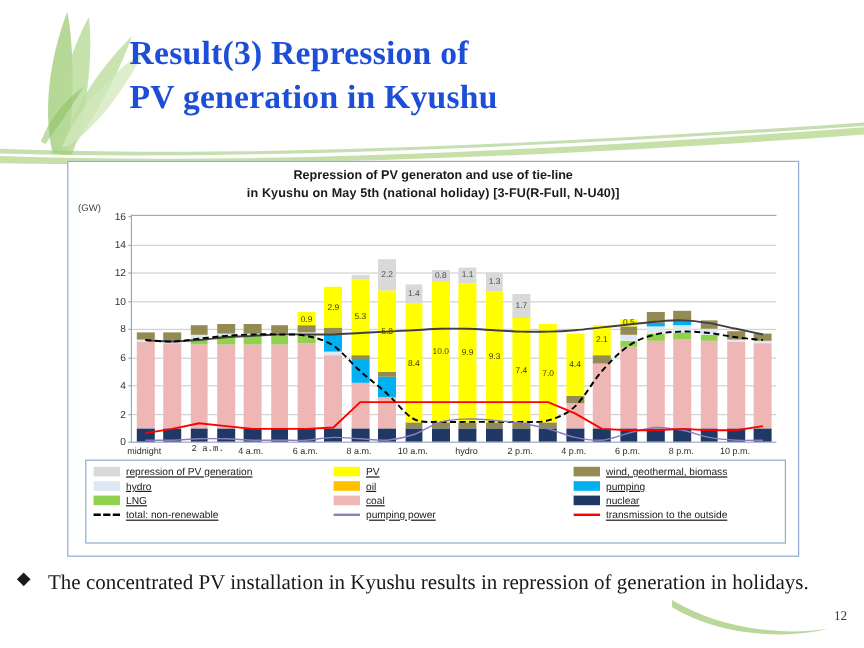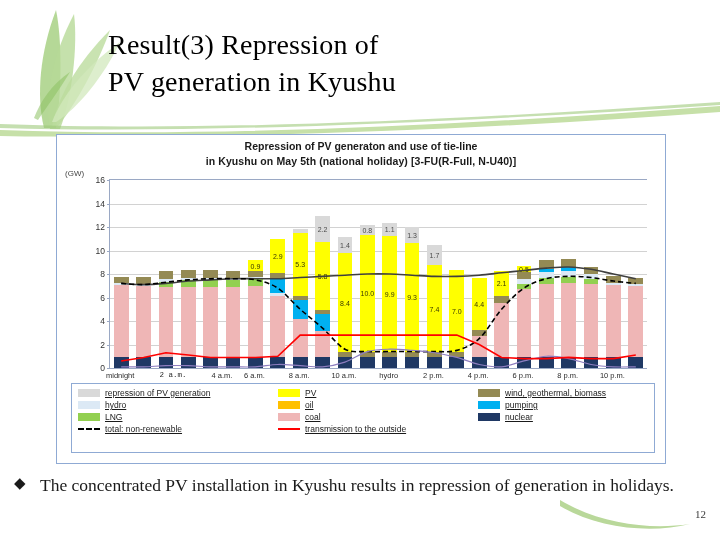--- a/index.html
+++ b/index.html
@@ -12,22 +12,22 @@
   }
   
   .deco-leaf{position:absolute;left:0;top:0;width:170px;height:130px;pointer-events:none;}
   .deco-swoosh{position:absolute;left:0;top:100px;width:720px;height:40px;pointer-events:none;}
   .deco-bottom{position:absolute;right:30px;bottom:6px;width:130px;height:40px;pointer-events:none;}
 
   
   .slide-title{
     position:absolute;left:108px;top:26px;width:560px;
     font-family:"Liberation Serif", serif;
-    font-weight:normal;font-size:28px;line-height:1.33;
-    color:#000000;letter-spacing:.2px;
+    font-weight:bold;font-size:28px;line-height:1.33;
+    color:#1d4ed8;letter-spacing:.2px;
   }
 
   
   .chart-panel{
     position:absolute;left:56px;top:134px;width:610px;height:330px;
     background:#ffffff;border:1px solid #8faad4;
     box-sizing:border-box;
   }
   .chart-title{
     text-align:center;font-size:10.5px;font-weight:bold;color:#1a1a1a;
@@ -334,21 +334,21 @@
       <svg class="overlay-svg" id="lines-layer" preserveAspectRatio="none" viewBox="0 0 537 188">
           <path d="M11.1875,103.39999999999999 C14.916666666666666,103.59583333333333 26.104166666666668,104.575 33.5625,104.575 C41.020833333333336,104.575 48.479166666666664,103.9875 55.9375,103.39999999999999 C63.395833333333336,102.81249999999999 70.85416666666667,101.63749999999999 78.3125,101.05 C85.77083333333333,100.4625 93.22916666666667,100.26666666666667 100.6875,99.875 C108.14583333333333,99.48333333333333 115.60416666666667,98.89583333333334 123.0625,98.7 C130.52083333333334,98.50416666666666 137.97916666666666,98.7 145.4375,98.7 C152.89583333333334,98.7 160.35416666666666,98.89583333333334 167.8125,98.7 C175.27083333333334,98.50416666666666 182.72916666666666,97.91666666666666 190.1875,97.52499999999999 C197.64583333333334,97.13333333333333 205.10416666666666,96.74166666666667 212.5625,96.35000000000001 C220.02083333333334,95.95833333333334 227.47916666666666,95.56666666666666 234.9375,95.175 C242.39583333333334,94.78333333333333 249.85416666666666,94.19583333333333 257.3125,94 C264.7708333333333,93.80416666666667 272.2291666666667,93.80416666666667 279.6875,94 C287.1458333333333,94.19583333333333 294.6041666666667,94.78333333333333 302.0625,95.175 C309.5208333333333,95.56666666666666 316.9791666666667,96.15416666666667 324.4375,96.35000000000001 C331.8958333333333,96.54583333333335 339.3541666666667,96.54583333333335 346.8125,96.35000000000001 C354.2708333333333,96.15416666666667 361.7291666666667,95.7625 369.1875,95.175 C376.6458333333333,94.58749999999999 384.1041666666667,93.60833333333333 391.5625,92.825 C399.0208333333333,92.04166666666667 406.4791666666667,91.25833333333333 413.9375,90.475 C421.3958333333333,89.69166666666666 428.8541666666667,88.7125 436.3125,88.125 C443.7708333333333,87.5375 451.2291666666667,86.75416666666666 458.6875,86.95 C466.1458333333333,87.14583333333334 473.6041666666667,88.125 481.0625,89.3 C488.5208333333333,90.475 495.9791666666667,92.43333333333334 503.4375,94 C510.8958333333333,95.56666666666666 522.0833333333334,97.91666666666667 525.8125,98.7" fill="none" stroke="#3f3f3f" stroke-width="1.6"></path>
           <path d="M11.1875,103.39999999999999 C14.916666666666666,103.59583333333333 26.104166666666668,104.77083333333333 33.5625,104.575 C41.020833333333336,104.37916666666668 48.479166666666664,103.00833333333334 55.9375,102.22500000000001 C63.395833333333336,101.44166666666668 70.85416666666667,100.4625 78.3125,99.875 C85.77083333333333,99.2875 93.22916666666667,98.89583333333334 100.6875,98.7 C108.14583333333333,98.50416666666666 115.60416666666667,98.50416666666666 123.0625,98.7 C130.52083333333334,98.89583333333334 137.97916666666666,98.30833333333334 145.4375,99.875 C152.89583333333334,101.44166666666666 160.35416666666666,103.20416666666668 167.8125,108.10000000000001 C175.27083333333334,112.99583333333334 182.72916666666666,122.59166666666667 190.1875,129.25 C197.64583333333334,135.90833333333333 205.10416666666666,141.39166666666668 212.5625,148.05 C220.02083333333334,154.70833333333334 227.47916666666666,165.28333333333333 234.9375,169.2 C242.39583333333334,173.11666666666665 249.85416666666666,171.15833333333333 257.3125,171.55 C264.7708333333333,171.9416666666667 272.2291666666667,171.55 279.6875,171.55 C287.1458333333333,171.55 294.6041666666667,171.55 302.0625,171.55 C309.5208333333333,171.55 316.9791666666667,171.74583333333334 324.4375,171.55 C331.8958333333333,171.35416666666669 339.3541666666667,172.52916666666667 346.8125,170.375 C354.2708333333333,168.22083333333333 361.7291666666667,165.47916666666666 369.1875,158.625 C376.6458333333333,151.77083333333334 384.1041666666667,137.67083333333332 391.5625,129.25 C399.0208333333333,120.82916666666667 406.4791666666667,113.19166666666668 413.9375,108.10000000000001 C421.3958333333333,103.00833333333334 428.8541666666667,100.65833333333333 436.3125,98.7 C443.7708333333333,96.74166666666667 451.2291666666667,96.54583333333335 458.6875,96.35000000000001 C466.1458333333333,96.15416666666667 473.6041666666667,96.74166666666666 481.0625,97.52499999999999 C488.5208333333333,98.30833333333332 495.9791666666667,100.07083333333333 503.4375,101.05 C510.8958333333333,102.02916666666667 522.0833333333334,103.00833333333333 525.8125,103.39999999999999" fill="none" stroke="#000000" stroke-width="1.6" stroke-dasharray="5,3"></path>
           <path d="M11.1875,186.825 C14.916666666666666,186.825 26.104166666666668,187.02083333333331 33.5625,186.825 C41.020833333333336,186.62916666666666 48.479166666666664,185.84583333333333 55.9375,185.65 C63.395833333333336,185.45416666666668 70.85416666666667,185.45416666666668 78.3125,185.65 C85.77083333333333,185.84583333333333 93.22916666666667,186.62916666666666 100.6875,186.825 C108.14583333333333,187.02083333333331 115.60416666666667,186.825 123.0625,186.825 C130.52083333333334,186.825 137.97916666666666,187.21666666666664 145.4375,186.825 C152.89583333333334,186.43333333333334 160.35416666666666,184.67083333333332 167.8125,184.475 C175.27083333333334,184.27916666666667 182.72916666666666,185.25833333333333 190.1875,185.65 C197.64583333333334,186.04166666666669 205.10416666666666,187.4125 212.5625,186.825 C220.02083333333334,186.23749999999998 227.47916666666666,184.67083333333332 234.9375,182.125 C242.39583333333334,179.57916666666668 249.85416666666666,173.70416666666668 257.3125,171.55 C264.7708333333333,169.39583333333334 272.2291666666667,169.39583333333331 279.6875,169.2 C287.1458333333333,169.00416666666666 294.6041666666667,169.7875 302.0625,170.375 C309.5208333333333,170.9625 316.9791666666667,171.54999999999998 324.4375,172.725 C331.8958333333333,173.9 339.3541666666667,175.46666666666667 346.8125,177.425 C354.2708333333333,179.38333333333335 361.7291666666667,182.90833333333333 369.1875,184.475 C376.6458333333333,186.04166666666666 384.1041666666667,187.4125 391.5625,186.825 C399.0208333333333,186.23749999999998 406.4791666666667,182.71249999999998 413.9375,180.95 C421.3958333333333,179.1875 428.8541666666667,176.64166666666665 436.3125,176.25 C443.7708333333333,175.85833333333335 451.2291666666667,177.22916666666666 458.6875,178.6 C466.1458333333333,179.97083333333333 473.6041666666667,183.10416666666666 481.0625,184.475 C488.5208333333333,185.84583333333333 495.9791666666667,186.43333333333334 503.4375,186.825 C510.8958333333333,187.21666666666664 522.0833333333334,186.825 525.8125,186.825" fill="none" stroke="#8d7dbf" stroke-width="1.2"></path>
           <path d="M11.1875,180.95 L33.5625,177.425 L55.9375,172.725 L78.3125,175.075 L100.6875,177.425 L123.0625,177.425 L145.4375,177.425 L167.8125,176.25 L190.1875,155.1 L212.5625,155.1 L234.9375,155.1 L257.3125,155.1 L279.6875,155.1 L302.0625,155.1 L324.4375,155.1 L346.8125,155.1 L369.1875,164.5 L391.5625,177.425 L413.9375,178.6 L436.3125,178.6 L458.6875,177.425 L481.0625,178.6 L503.4375,178.6 L525.8125,175.075" fill="none" stroke="#ff0000" stroke-width="1.6"></path>
         </svg>
     </div>
     <div class="xlabels" id="xlabels">
         <div class="xlab" style="left: 11.1875px;">midnight</div>
         <div class="xlab" style="left: 64px; font-family: Liberation Mono, monospace;">2 a.m.</div>
-        <div class="xlab" style="left: 113px;">4 a.m.</div>
+        <div class="xlab" style="left: 100px;">4 a.m.</div>
         <div class="xlab" style="left: 145.438px;">6 a.m.</div>
         <div class="xlab" style="left: 190.188px;">8 a.m.</div>
         <div class="xlab" style="left: 234.938px;">10 a.m.</div>
         <div class="xlab" style="left: 279.688px;">hydro</div>
         <div class="xlab" style="left: 324.438px;">2 p.m.</div>
         <div class="xlab" style="left: 369.188px;">4 p.m.</div>
         <div class="xlab" style="left: 413.938px;">6 p.m.</div>
         <div class="xlab" style="left: 458.688px;">8 p.m.</div>
         <div class="xlab" style="left: 503.438px;">10 p.m.</div>
       </div>
@@ -390,20 +390,24 @@
         </div>
         <div class="lg-item">
           <span class="sw" style="background: rgb(31, 56, 100);"></span>
           <span>nuclear</span>
         </div>
         <div class="lg-item">
           <span class="sw-dash" style="border-top-color: rgb(0, 0, 0);"></span>
           <span>total: non-renewable</span>
         </div>
         <div class="lg-item">
+          <span class="sw-line" style="border-top-color: rgb(141, 125, 191);"></span>
+          <span>pumping power</span>
+        </div>
+        <div class="lg-item">
           <span class="sw-line" style="border-top-color: rgb(255, 0, 0);"></span>
           <span>transmission to the outside</span>
         </div>
         <div></div>
         <div></div>
       </div>
   </div>
 </div>
 
 <div class="bullet-block">

